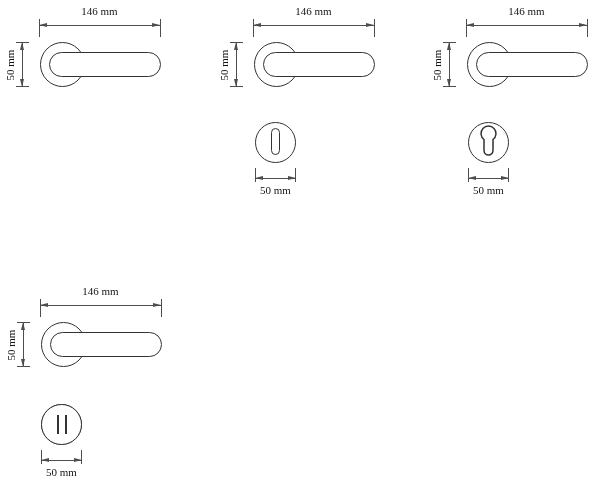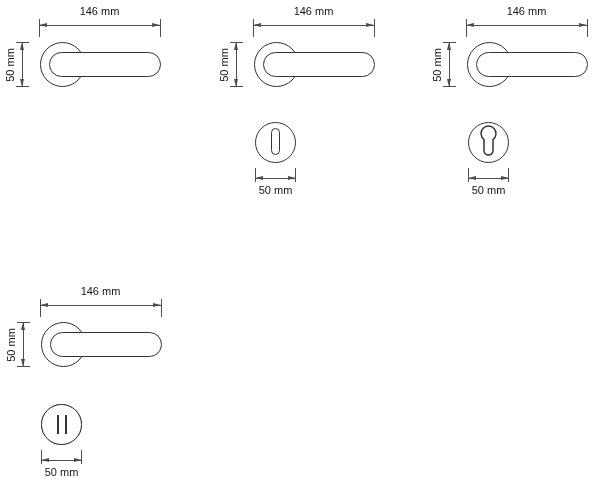--- a/index.html
+++ b/index.html
@@ -6,21 +6,21 @@
     --ink:#333333;
     --dim:#4d4d4d;
     --txt:#141414;
   }
   html,body{margin:0;padding:0;}
   body{
     width:602px;height:489px;background:#ffffff;overflow:hidden;position:relative;
     font-family:"Liberation Sans", sans-serif;
   }
   .stage{position:absolute;left:0;top:0;width:602px;height:489px;}
-  .group{position:absolute;width:180px;height:210px;}
+  .group{position:absolute;width:180px;height:210px;font-family:Liberation Serif, serif;}
   .hline{position:absolute;height:1px;background:var(--dim);}
   .vline{position:absolute;width:1px;background:var(--dim);}
   .vtick{position:absolute;width:1px;background:var(--dim);}
   .htick{position:absolute;height:1px;background:var(--dim);}
   .arrow{position:absolute;width:0;height:0;line-height:0;}
   .arrow-left{border-top:2.5px solid transparent;border-bottom:2.5px solid transparent;border-right:8px solid var(--dim);}
   .arrow-right{border-top:2.5px solid transparent;border-bottom:2.5px solid transparent;border-left:8px solid var(--dim);}
   .arrow-up{border-left:2.5px solid transparent;border-right:2.5px solid transparent;border-bottom:8px solid var(--dim);}
   .arrow-down{border-left:2.5px solid transparent;border-right:2.5px solid transparent;border-top:8px solid var(--dim);}
   .circle{position:absolute;border:1.5px solid var(--ink);border-radius:50%;background:#ffffff;box-sizing:border-box;}

